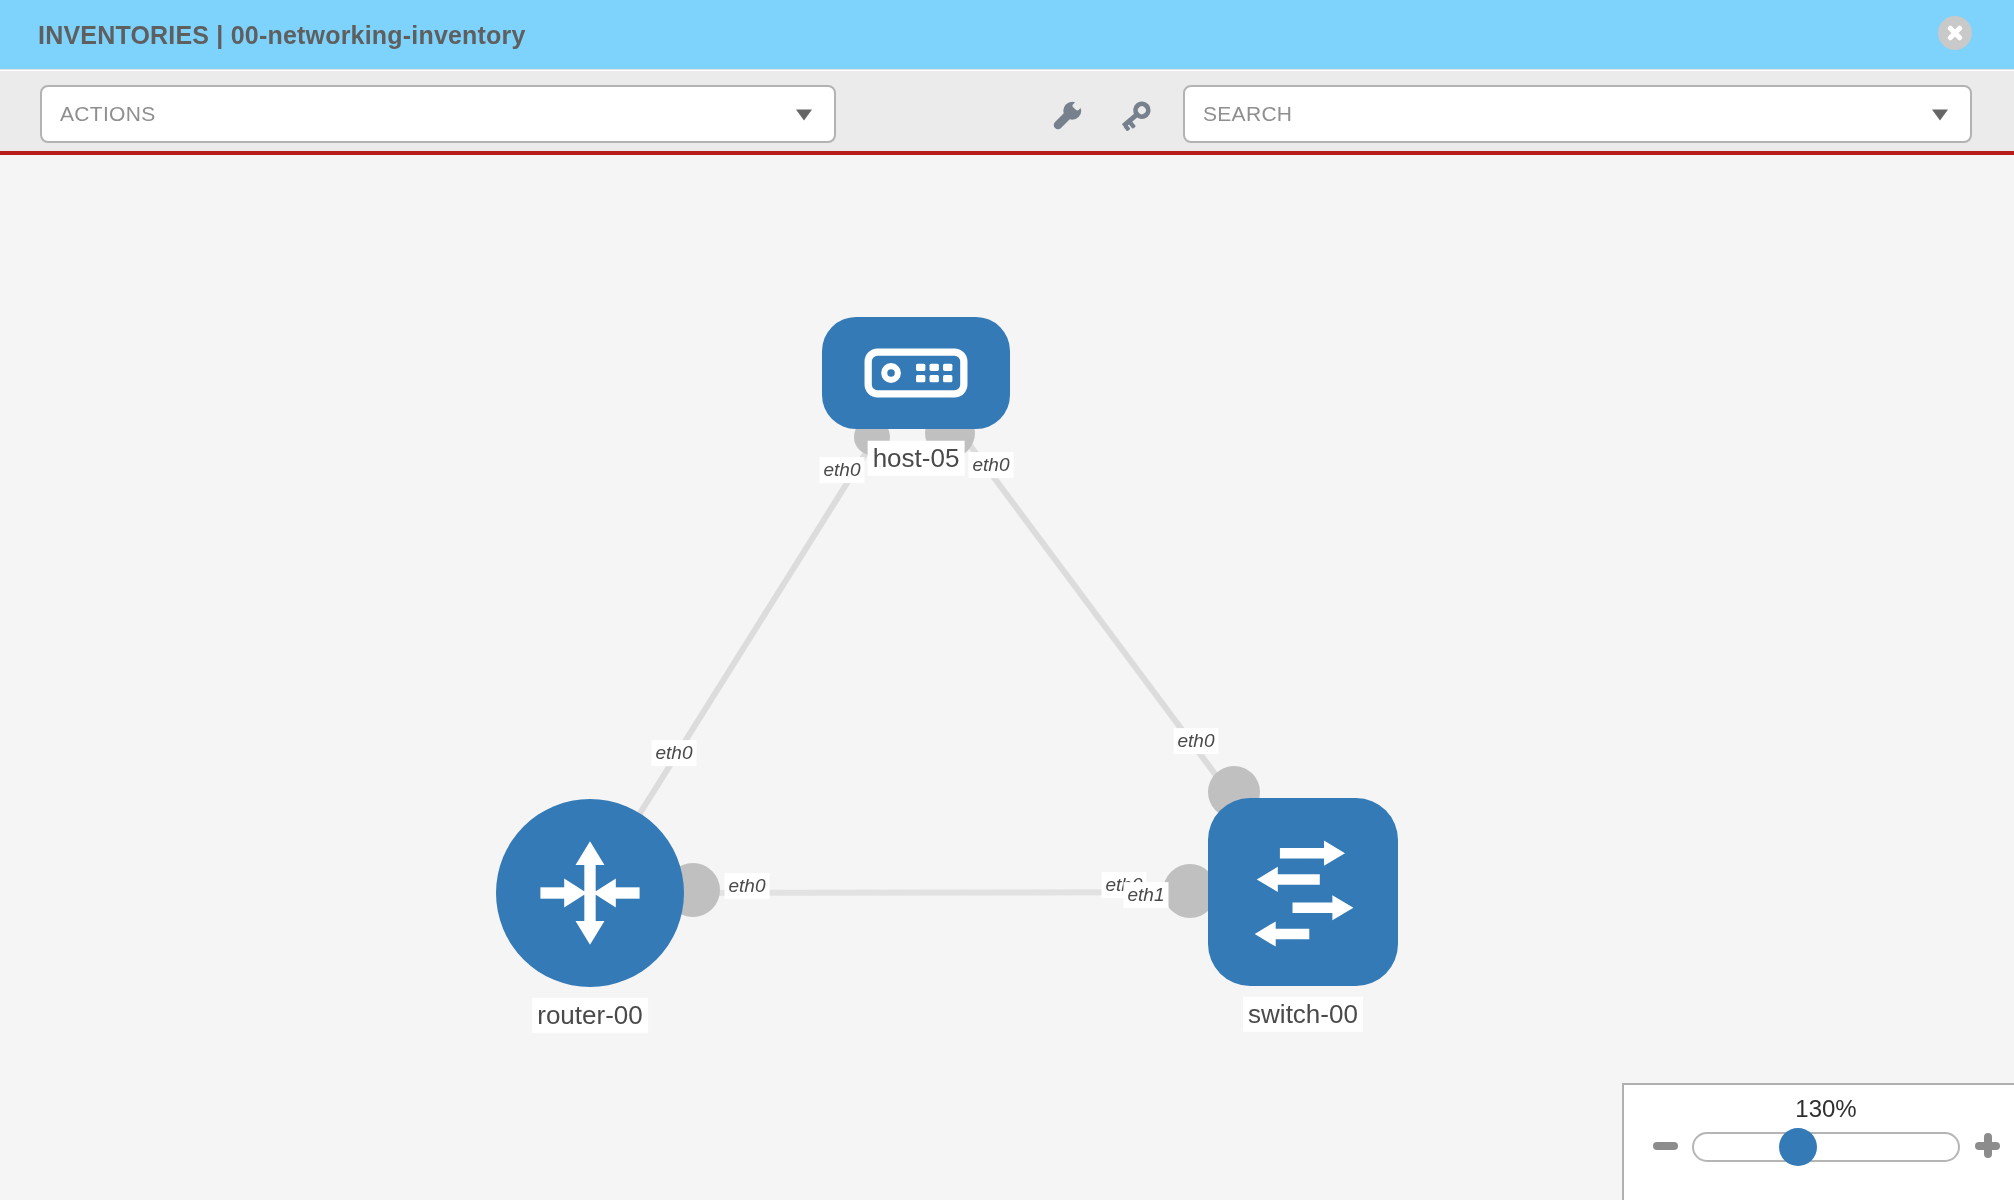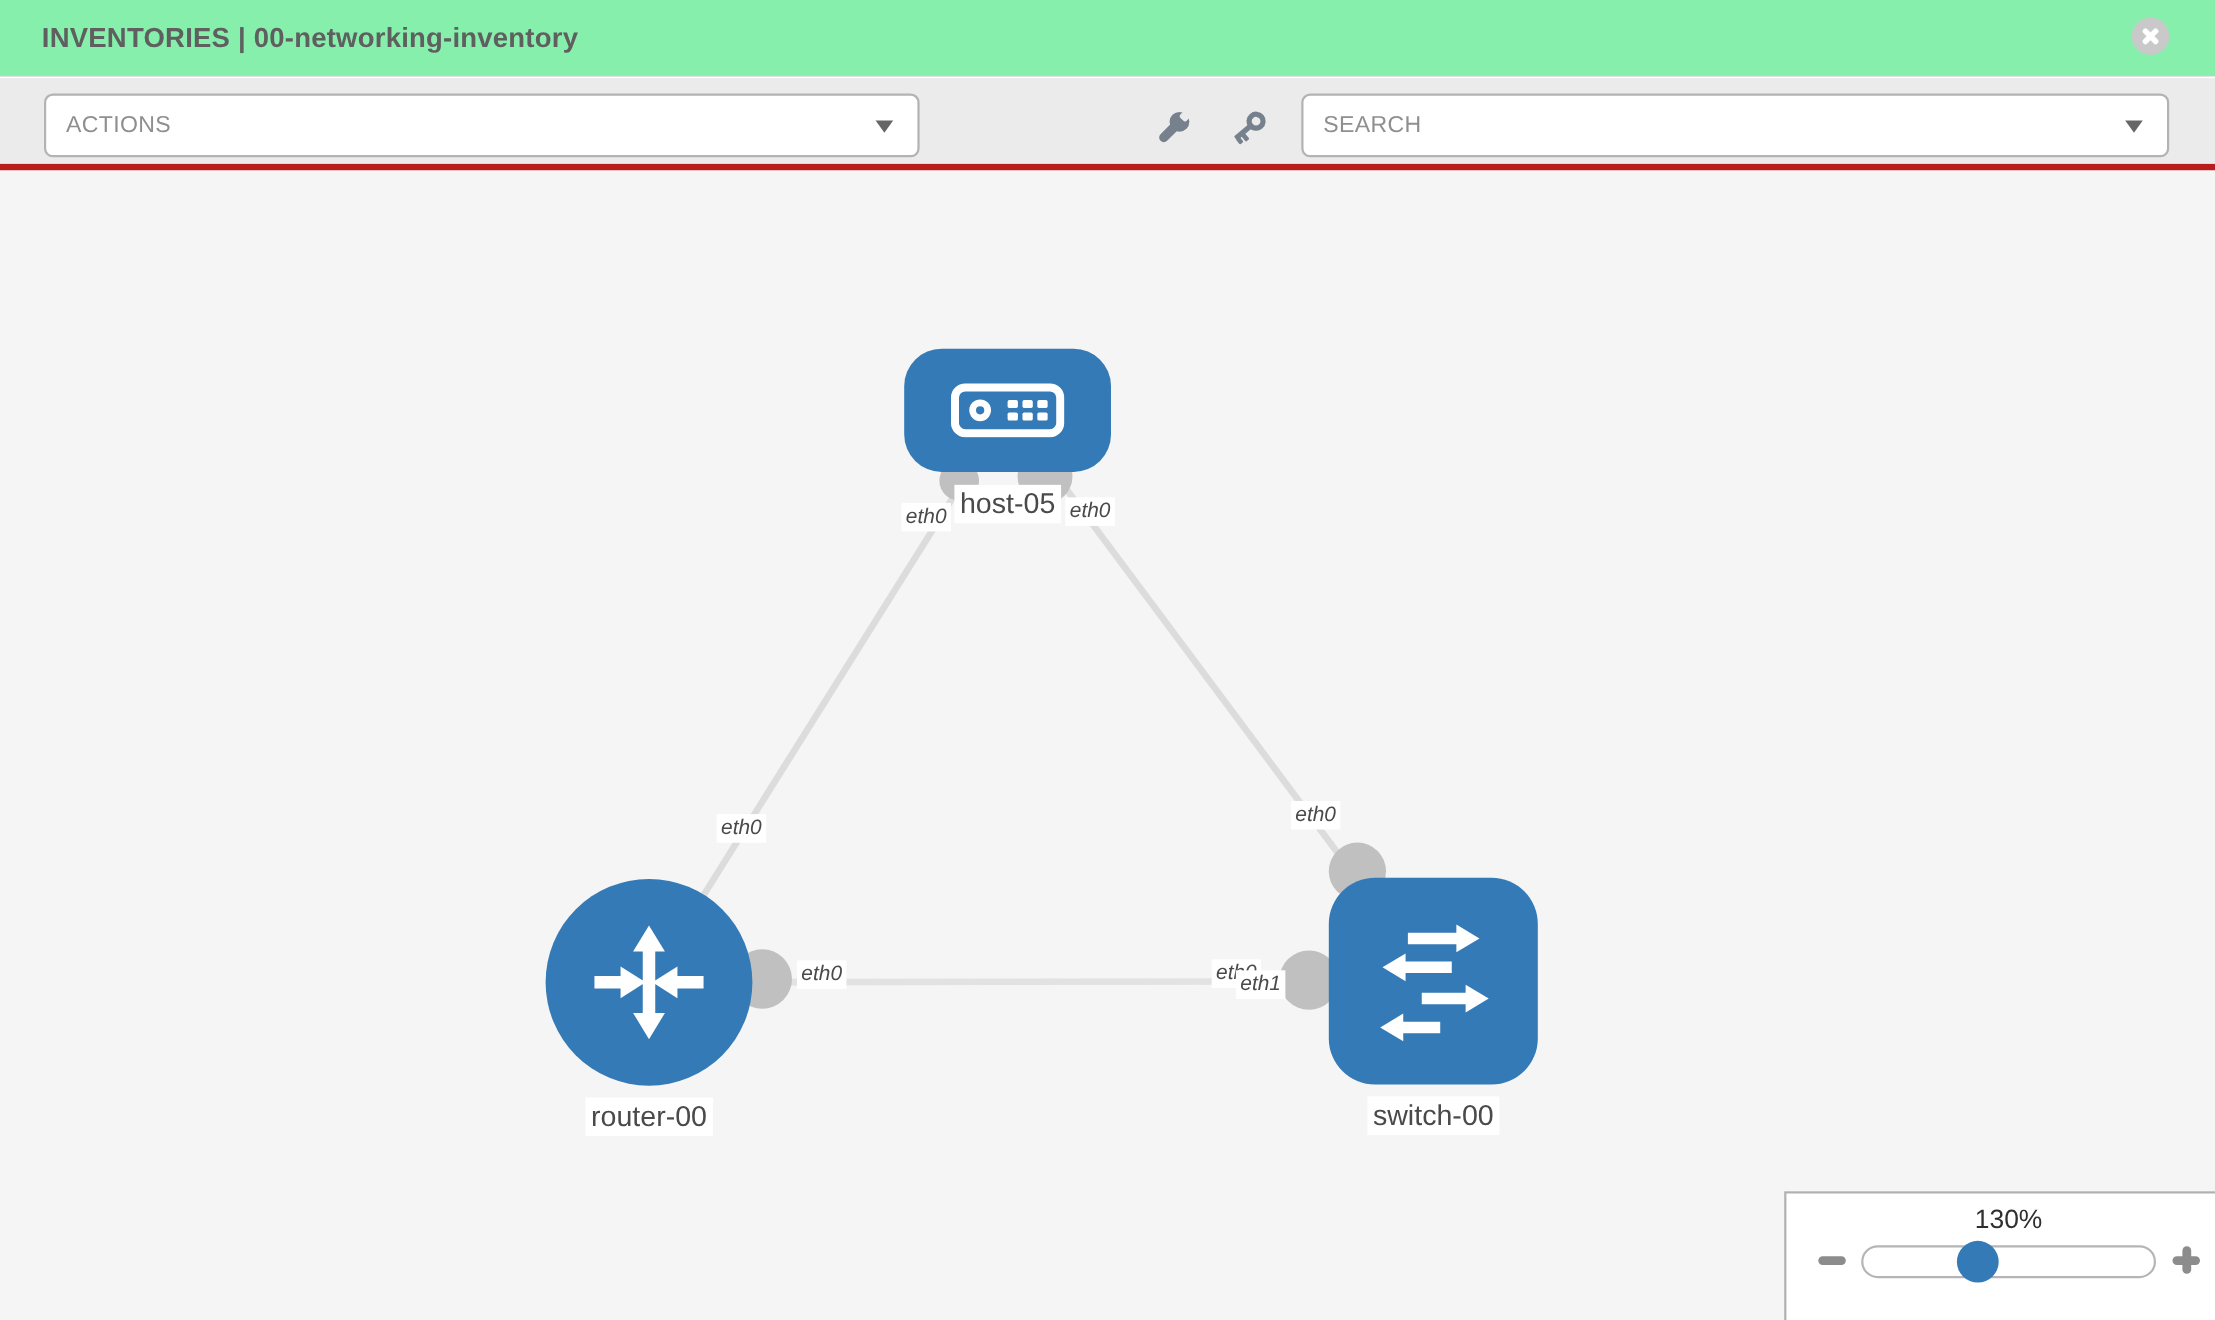--- a/index.html
+++ b/index.html
@@ -2,35 +2,35 @@
 <html><head>
 <meta charset="utf-8">
 <style>
   * { margin:0; padding:0; box-sizing:border-box; }
   html,body { width:2014px; height:1200px; overflow:hidden; background:#fff;
               font-family:"Liberation Sans", sans-serif; }
   .app { position:relative; width:2014px; height:1200px; background:#fff; }
 
   
   .header { position:absolute; top:0; left:0; width:100%; height:70px;
-            background:#86efac; border-bottom:1px solid #e2e2e2; }
+            background:#7dd3fc; border-bottom:1px solid #e2e2e2; }
   .header-title { position:absolute; left:38px; top:0; line-height:70px;
                   font-size:25px; font-weight:bold; color:#5f5f5f; letter-spacing:.2px; }
   .close-btn { position:absolute; right:42px; top:16px; width:34px; height:34px;
                border-radius:50%; background:#c9c9c9; cursor:pointer;
                display:flex; align-items:center; justify-content:center; }
   .close-x { width:16px; height:16px; position:relative; }
   .close-x::before,.close-x::after { content:""; position:absolute; left:50%; top:50%;
         width:18px; height:5px; background:#fff; border-radius:2px; }
   .close-x::before { transform:translate(-50%,-50%) rotate(45deg); }
   .close-x::after  { transform:translate(-50%,-50%) rotate(-45deg); }
 
   
   .toolbar { position:absolute; top:71px; left:0; width:100%; height:84px;
-             background:#ebebeb; border-bottom:6px solid #b91c1c; }
+             background:#ebebeb; border-bottom:4px solid #b91c1c; }
   .dropdown { position:absolute; top:14px; height:58px; background:#fff;
               border:2px solid #b3b3b3; border-radius:8px; cursor:pointer;
               display:flex; align-items:center; }
   .dd-actions { left:40px;  width:796px; }
   .dd-search  { left:1183px; width:789px;text-align:right; }
   .dd-label { margin-left:18px; font-size:21px; color:#8f8f8f; letter-spacing:.3px; }
   .dd-caret { position:absolute; right:22px; top:50%; transform:translateY(-40%);
               width:0; height:0; border-left:8px solid transparent;
               border-right:8px solid transparent; border-top:11px solid #666; }
   .tool-icon-btn { position:absolute; top:98px; width:36px; height:36px; cursor:pointer; }

